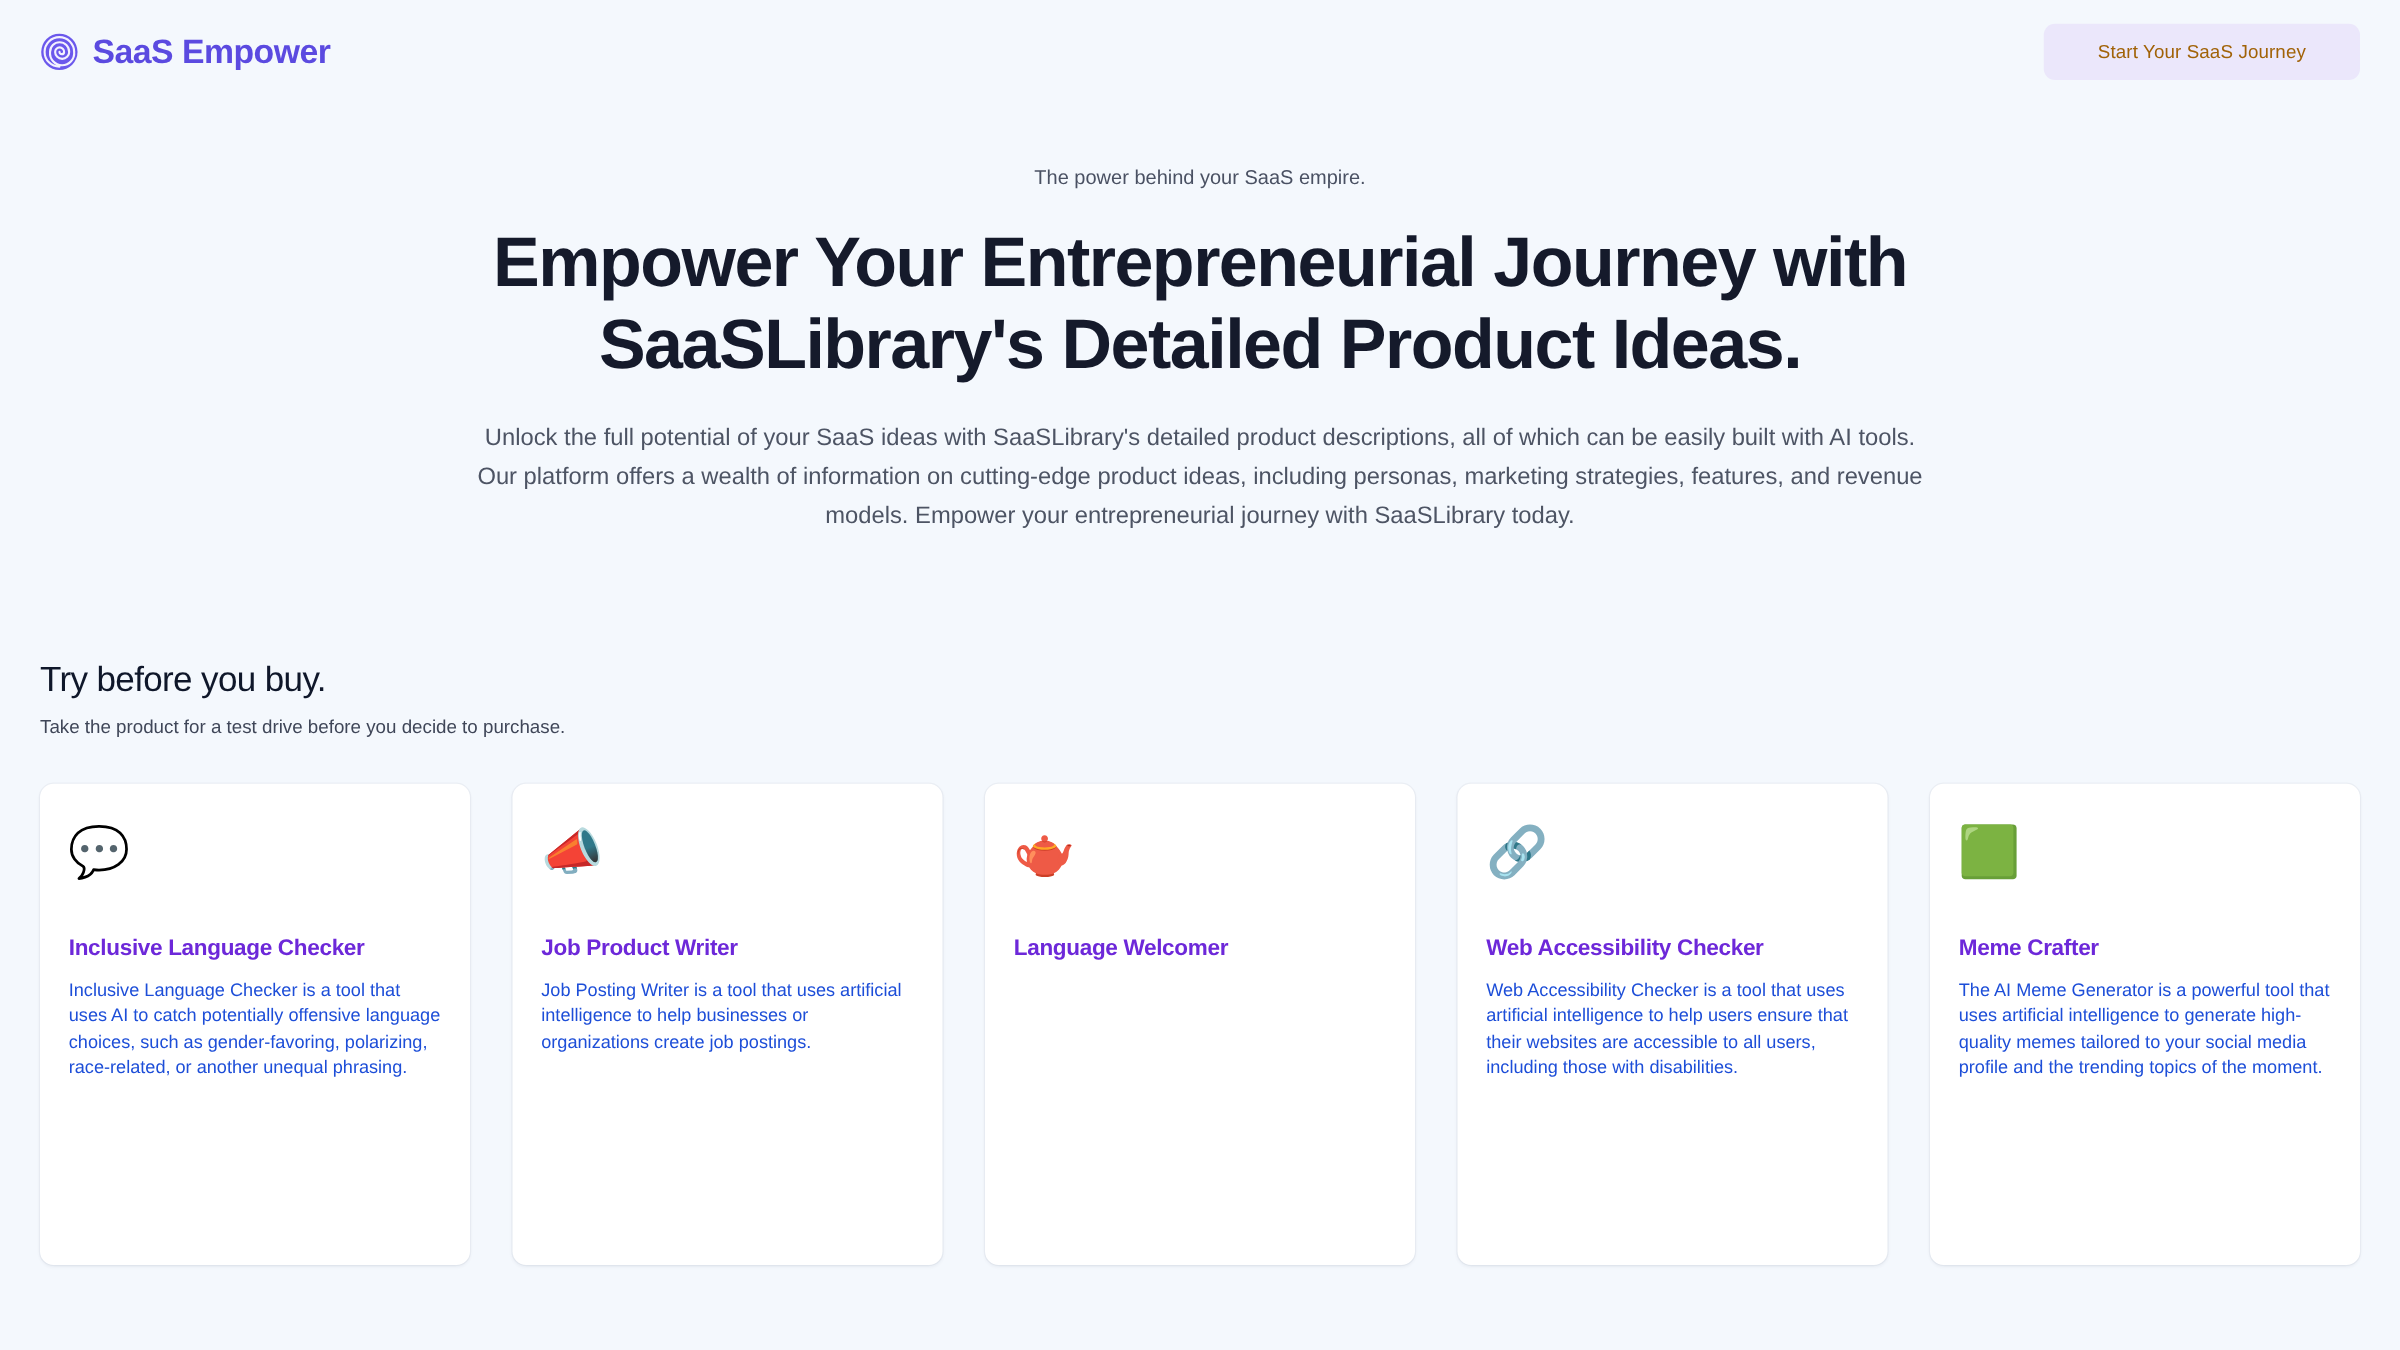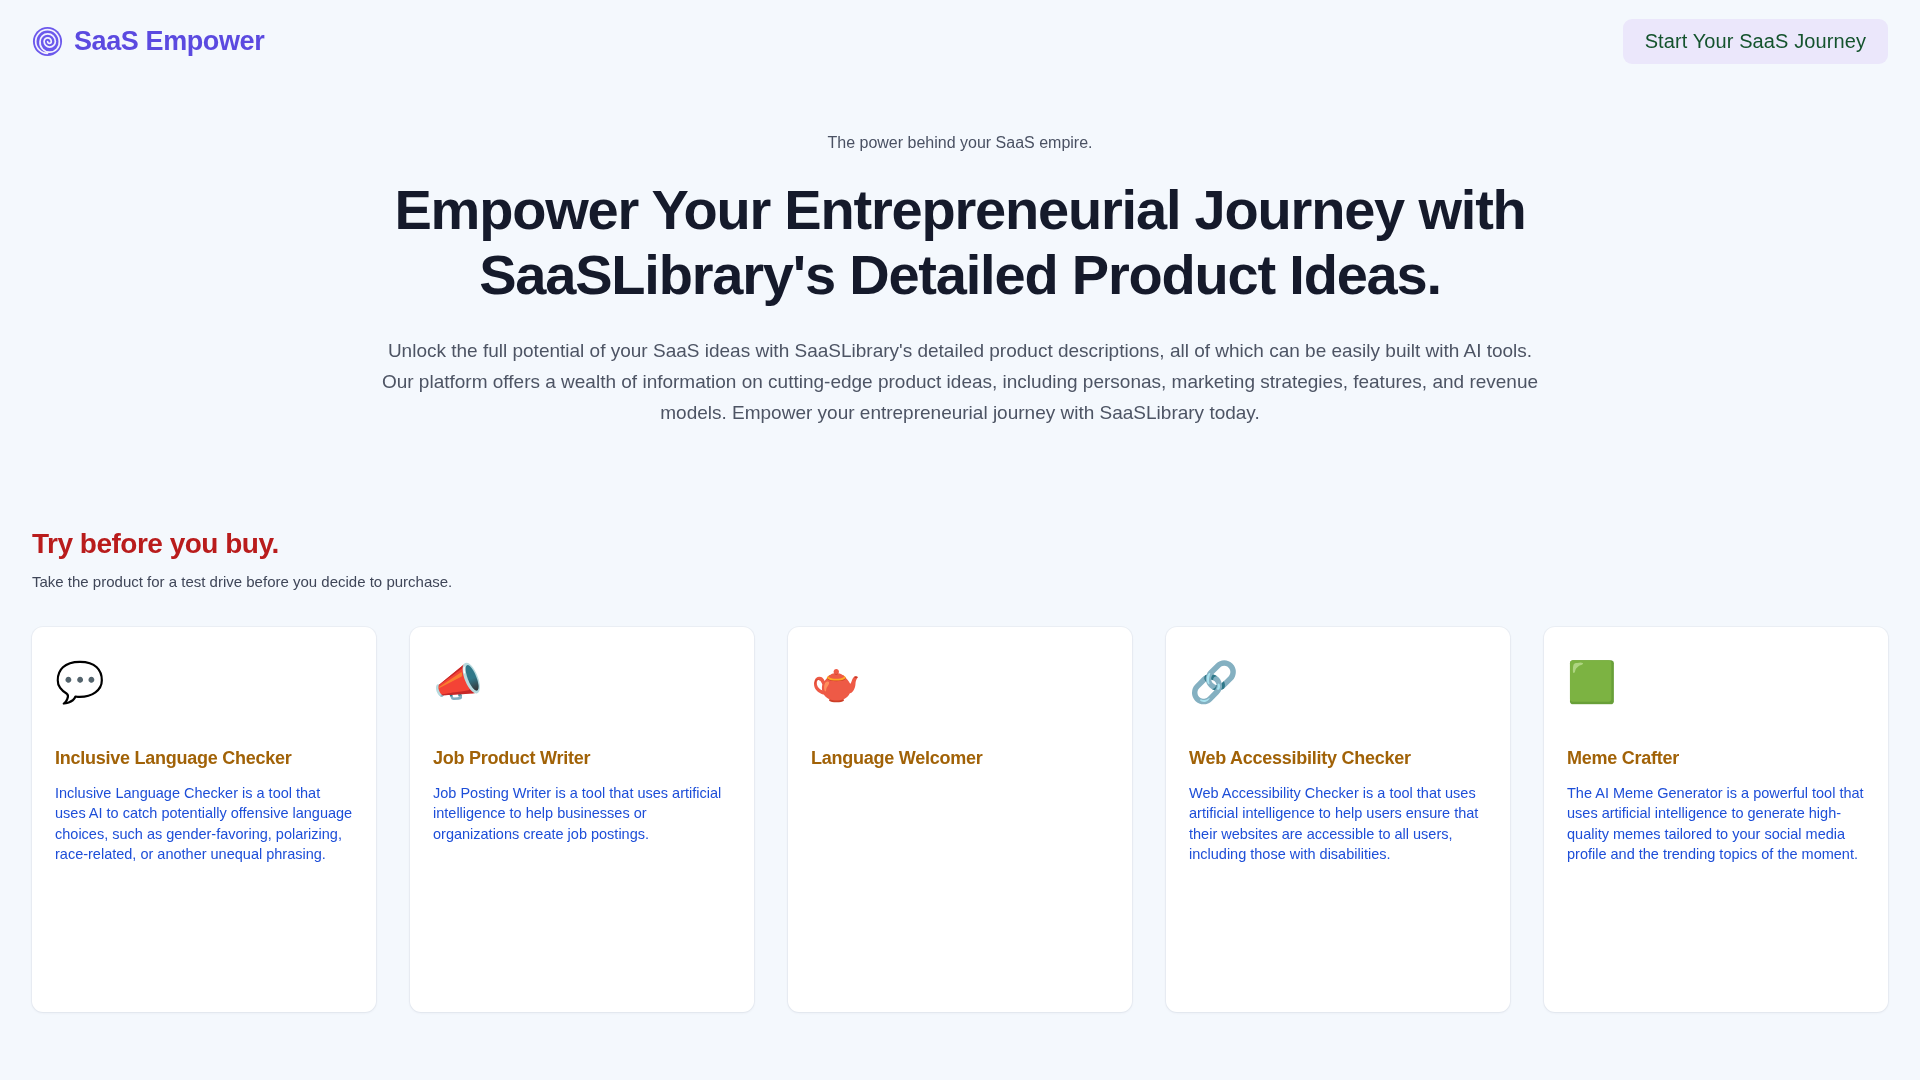--- a/index.html
+++ b/index.html
@@ -44,25 +44,25 @@
     font-size: 27px;
     font-weight: 700;
     letter-spacing: -0.4px;
     color: #5b4ae0;
     line-height: 1;
     white-space: nowrap;
   }
 
   .cta-header {
     background: #ebe7fb;
-    color: #14532d;
+    color: #a16207;
     border: none;
     border-radius: 9px;
     font-family: inherit;
-    font-size: 20px;
+    font-size: 15px;
     font-weight: 400;
     letter-spacing: 0.1px;
     padding: 0 22px;
     height: 45px;
     min-width: 253px;
     cursor: pointer;
     white-space: nowrap;
   }
 
   
@@ -96,23 +96,23 @@
     color: #4d5464;
   }
 
   
   .try-section {
     padding: 98px 32px 0;
   }
 
   .try-title {
     font-size: 28px;
-    font-weight: 700;
+    font-weight: 400;
     letter-spacing: -0.5px;
-    color: #b91c1c;
+    color: #0f172a;
     line-height: 1.2;
   }
 
   .try-sub {
     margin-top: 11px;
     font-size: 15px;
     color: #3f4658;
     line-height: 1.4;
   }
 
@@ -144,21 +144,21 @@
     display: flex;
     align-items: center;
     font-family: "DejaVu Sans", sans-serif;
   }
 
   .card-title {
     margin-top: 36px;
     font-size: 18px;
     font-weight: 700;
     letter-spacing: -0.25px;
-    color: #a16207;
+    color: #6d28d9;
     line-height: 1.25;
   }
 
   .card-desc {
     margin-top: 13px;
     font-size: 14.5px;
     line-height: 1.42;
     color: #1d4ed8;
   }
 </style>

